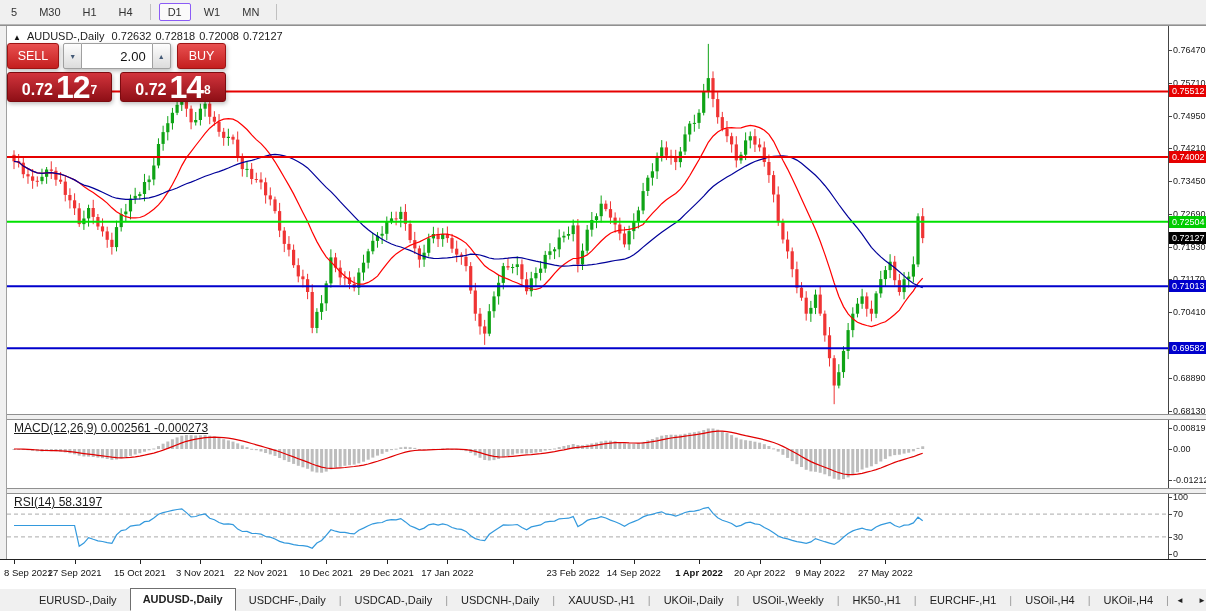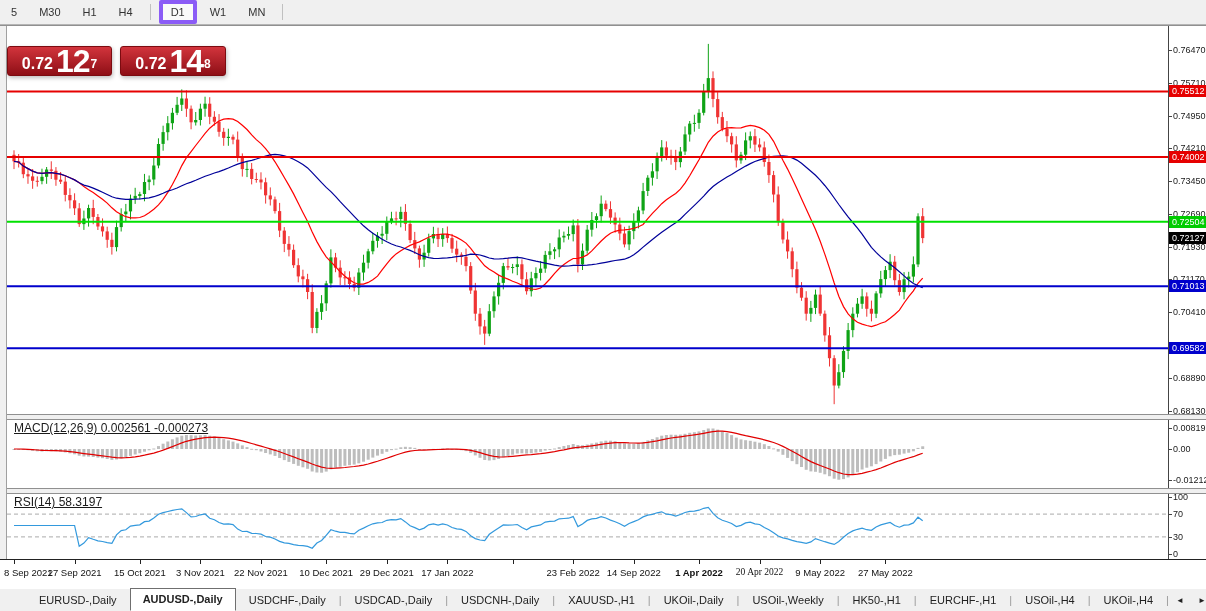--- a/index.html
+++ b/index.html
@@ -1,20 +1,20 @@
 <!DOCTYPE html>
 <html><head>
 <meta charset="utf-8">
 <style>
   html,body{margin:0;padding:0;background:#e6e6e6;font-family:"Liberation Sans",sans-serif;}
   .app{position:relative;width:1206px;height:611px;background:#f0f0f0;overflow:hidden;font-family:"Liberation Sans",sans-serif;}
   
   .toolbar{position:absolute;left:0;top:0;width:1206px;height:24px;background:#f0f0f0;border-bottom:1px solid #b5b5b5;display:flex;align-items:center;}
   .tf-item{font-size:11px;color:#333;padding:3px 9px;margin:0 2px;cursor:default;}
-  .tf-item.active{background:#fafafa;border:4px solid #8b5cf6;border-radius:2px;padding:2px 8px;}
+  .tf-item.active{background:#fafafa;border:1px solid #8b5cf6;border-radius:2px;padding:2px 8px;}
   .tf-sep{width:1px;height:16px;background:#c0c0c0;margin:0 6px;}
   
   .chartwin{position:absolute;left:0;top:25px;width:1206px;height:562px;background:#ffffff;border-top:1px solid #909090;}
   .leftstrip{position:absolute;left:0;top:0;width:6px;height:533px;background:#f0f0f0;border-right:1px solid #a0a0a0;z-index:3;}
   svg{position:absolute;left:0;display:block;}
   #main-svg{top:0;}
   #macd-svg{top:392px;}
   #rsi-svg{top:466px;}
   .chart-header{position:absolute;left:13px;top:4px;z-index:4;font-size:11px;color:#1a1a1a;white-space:nowrap;}
   .chart-header .tri{font-size:8px;margin-right:6px;color:#111;}
@@ -681,22 +681,37 @@
       </svg>
     <svg id="rsi-svg" width="1206" height="67">
         <line x1="7" y1="22.1" x2="1168.5" y2="22.1" stroke="#aaaaaa" stroke-width="1" stroke-dasharray="4 3"></line>
         <line x1="7" y1="44.9" x2="1168.5" y2="44.9" stroke="#aaaaaa" stroke-width="1" stroke-dasharray="4 3"></line>
         <path d="M14.0,33.5L18.7,33.5L23.3,33.5L28.0,33.5L32.6,33.5L37.3,33.5L42.0,33.5L46.6,33.5L51.3,33.5L55.9,33.5L60.6,33.5L65.3,33.5L69.9,33.5L74.6,33.5L79.2,54.3L83.9,51.1L88.6,45.7L93.2,47.3L97.9,48.8L102.5,49.5L107.2,50.6L111.9,51.4L116.5,42.9L121.2,38.6L125.8,37.8L130.5,34.1L135.2,33.3L139.8,32.8L144.5,29.7L149.1,29.1L153.8,26.0L158.5,22.3L163.1,20.7L167.8,19.5L172.4,18.3L177.1,17.5L181.8,16.9L186.4,20.6L191.1,24.9L195.7,24.5L200.4,22.8L205.1,22.0L209.7,26.2L214.4,27.7L219.0,30.5L223.7,32.1L228.4,31.8L233.0,32.6L237.7,37.1L242.3,39.5L247.0,39.4L251.7,41.4L256.3,41.5L261.0,42.1L265.6,44.5L270.3,45.2L275.0,47.0L279.6,49.4L284.3,50.8L288.9,51.3L293.6,52.6L298.3,53.4L302.9,53.6L307.6,54.4L312.2,56.2L316.9,51.0L321.6,48.5L326.2,43.3L330.9,37.8L335.5,39.2L340.2,40.4L344.9,40.4L349.5,41.3L354.2,41.9L358.8,38.2L363.5,36.1L368.2,33.8L372.8,31.8L377.5,30.9L382.1,30.5L386.8,28.3L391.5,27.7L396.1,27.9L400.8,26.6L405.4,29.9L410.1,33.8L414.8,35.6L419.4,37.8L424.1,36.1L428.7,32.8L433.4,31.9L438.1,33.1L442.7,31.9L447.4,33.0L452.0,35.5L456.7,36.9L461.4,37.4L466.0,39.4L470.7,43.7L475.3,46.6L480.0,48.0L484.7,48.7L489.3,42.3L494.0,38.9L498.6,36.0L503.3,32.9L508.0,33.1L512.6,33.0L517.3,32.5L521.9,35.6L526.6,37.8L531.3,34.9L535.9,33.8L540.6,32.9L545.2,30.1L549.9,29.4L554.6,29.1L559.2,26.8L563.9,26.5L568.5,26.2L573.2,24.6L577.9,34.6L582.5,31.9L587.2,28.4L591.8,26.9L596.5,26.4L601.2,24.6L605.8,26.0L610.5,28.1L615.1,29.7L619.8,31.8L624.5,34.2L629.1,31.5L633.8,29.6L638.4,27.8L643.1,24.9L647.8,23.2L652.4,22.4L657.1,20.8L661.7,19.8L666.4,22.2L671.1,22.6L675.7,24.0L680.4,22.5L685.0,20.5L689.7,19.3L694.4,19.2L699.0,18.2L703.7,16.3L708.3,15.3L713.0,21.4L717.7,25.8L722.3,28.3L727.0,29.8L731.6,31.5L736.3,34.5L741.0,33.4L745.6,30.9L750.3,30.2L754.9,31.9L759.6,32.5L764.3,35.5L768.9,37.8L773.6,40.8L778.2,44.0L782.9,45.9L787.6,46.9L792.2,48.4L796.9,49.7L801.5,50.4L806.2,51.4L810.9,49.9L815.5,46.6L820.2,48.2L824.8,49.7L829.5,51.1L834.2,52.4L838.8,49.5L843.5,45.2L848.1,41.5L852.8,38.9L857.5,37.3L862.1,36.2L866.8,37.7L871.4,38.3L876.1,35.0L880.8,32.9L885.4,31.7L890.1,30.5L894.7,33.5L899.4,35.2L904.1,33.2L908.7,32.8L913.4,30.9L918.0,25.2L922.7,28.8" fill="none" stroke="#3399dd" stroke-width="1.2"></path>
         <line x1="1168.5" y1="0" x2="1168.5" y2="67" stroke="#444444" stroke-width="1"></line>
       </svg>
 
     <div class="leftstrip"></div>
 
+    <div class="chart-header">
+      <span class="tri">▲</span><span>AUDUSD-,Daily</span>
+      <span>0.72632</span><span>0.72818</span><span>0.72008</span><span>0.72127</span>
+    </div>
 
     <div class="trade">
+      <div class="trow">
+        <div class="tbtn sellbtn">SELL</div>
+        <div class="spin dn">
+            <span>▼</span>
+          </div>
+        <div class="vol">2.00</div>
+        <div class="spin up">
+            <span>▲</span>
+          </div>
+        <div class="tbtn buybtn">BUY</div>
+      </div>
       <div class="prow">
         <div class="pbox bid">
           <span class="sm">0.72</span>
             <span class="big">12</span>
             <span class="sup">7</span>
         </div>
         <div class="pbox ask">
           <span class="sm">0.72</span>
             <span class="big">14</span>
             <span class="sup">8</span>
@@ -774,21 +789,21 @@
         <div class="dlabel" style="left: 447.38px; transform: translateX(-50%);">17 Jan 2022</div>
         <div class="dtick" style="left: 512.62px;"></div>
         <div class="dlabel" style="left: 512.62px; transform: translateX(-50%); margin-top: 48px;">4 Feb 2022</div>
         <div class="dtick" style="left: 573.2px;"></div>
         <div class="dlabel" style="left: 573.2px; transform: translateX(-50%);">23 Feb 2022</div>
         <div class="dtick" style="left: 633.78px;"></div>
         <div class="dlabel" style="left: 633.78px; transform: translateX(-50%);">14 Sep 2022</div>
         <div class="dtick" style="left: 699.02px;"></div>
         <div class="dlabel" style="left: 699.02px; transform: translateX(-50%); font-weight: bold;">1 Apr 2022</div>
         <div class="dtick" style="left: 759.6px;"></div>
-        <div class="dlabel" style="left: 759.6px; transform: translateX(-50%); font-family: Liberation Serif, serif;">20 Apr 2022</div>
+        <div class="dlabel" style="left: 759.6px; transform: translateX(-50%);">20 Apr 2022</div>
         <div class="dtick" style="left: 820.18px;"></div>
         <div class="dlabel" style="left: 820.18px; transform: translateX(-50%);">9 May 2022</div>
         <div class="dtick" style="left: 885.42px;"></div>
         <div class="dlabel" style="left: 885.42px; transform: translateX(-50%);">27 May 2022</div>
       </div>
   </div>
 
   <div class="tabbar" id="tabbar">
       <div style="width: 26px; flex: 0 0 auto;"></div>
     <div class="tab">EURUSD-,Daily</div>

